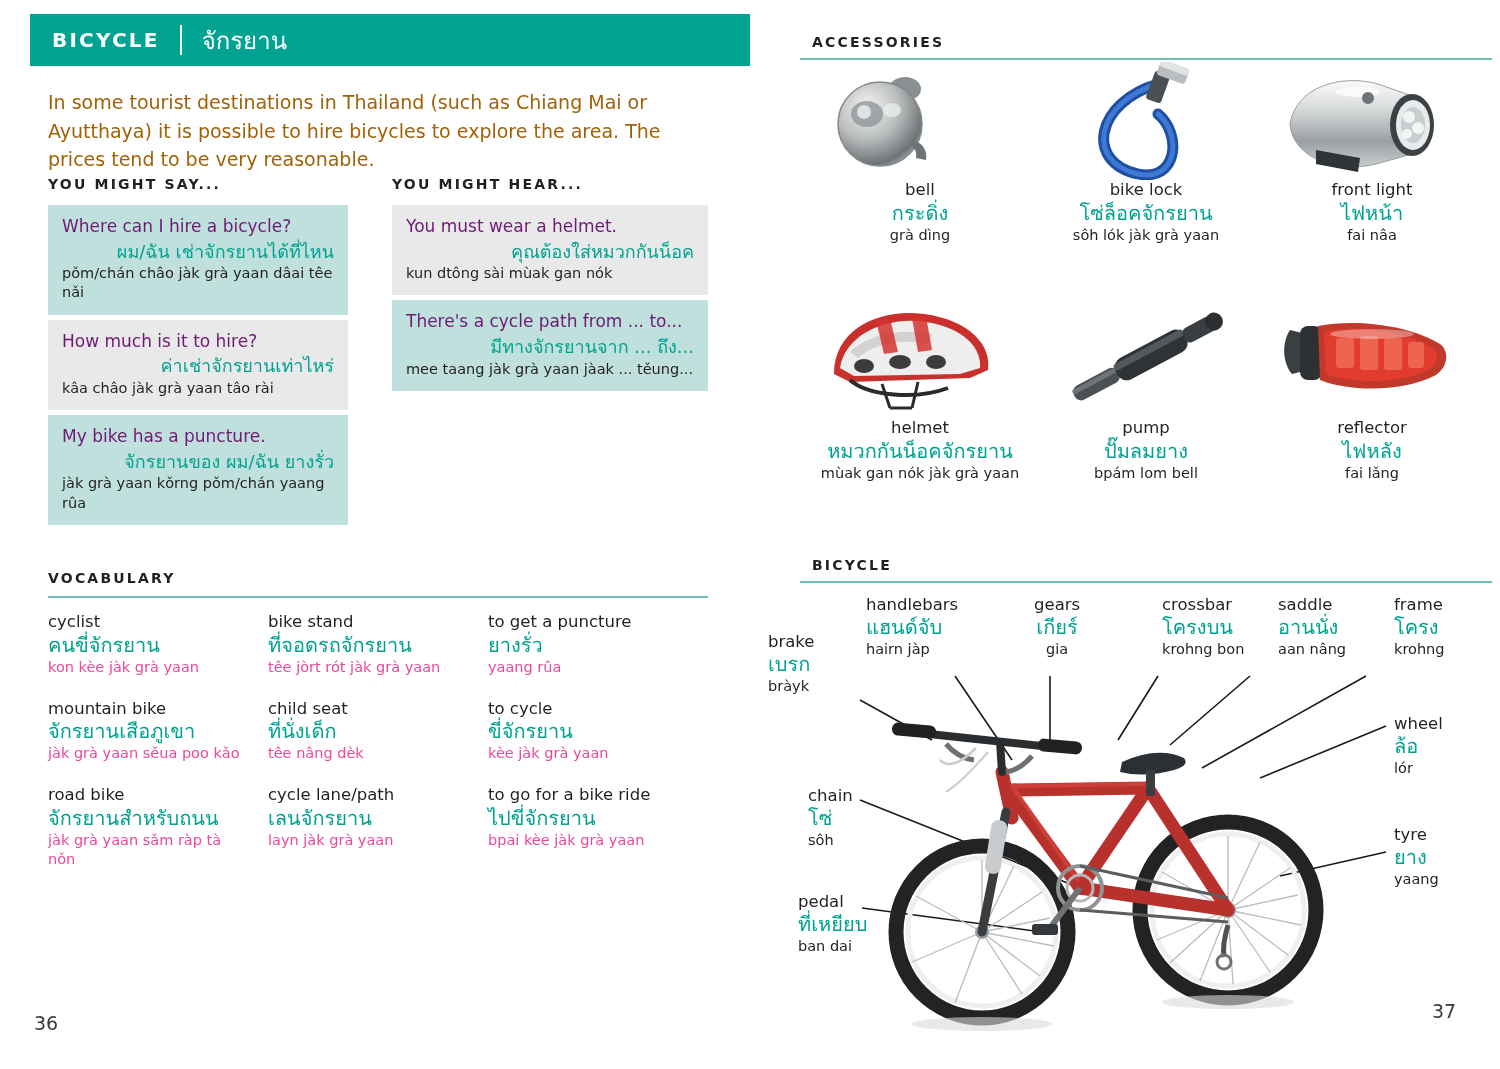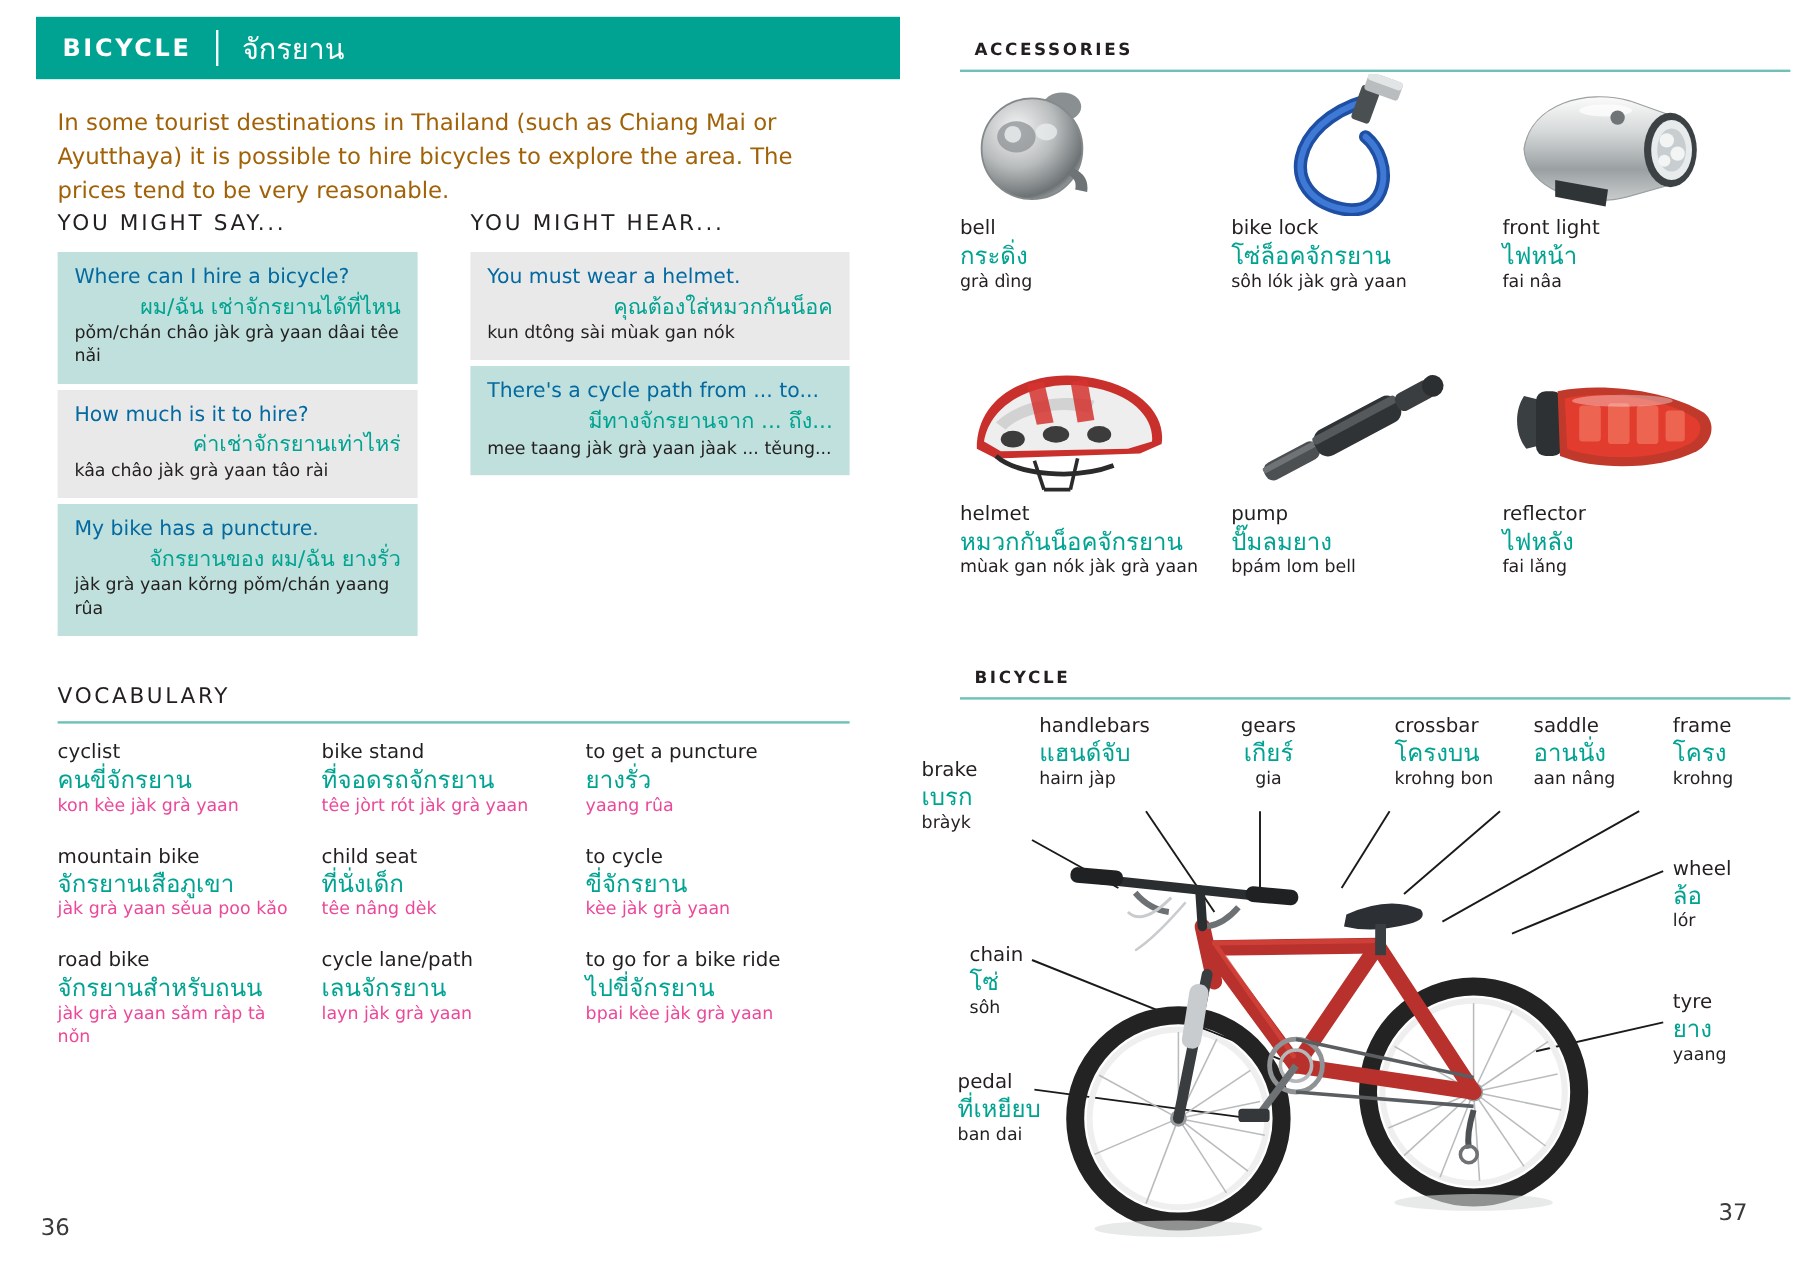--- a/index.html
+++ b/index.html
@@ -57,22 +57,22 @@
   }
   .intro {
     position: absolute;
     left: 48px; top: 88px;
     width: 660px;
     font-size: 19px;
     line-height: 1.5;
     color: #a16207;
   }
   .sec-head {
-    font-size: 18px;
-    font-weight: normal;
+    font-size: 14px;
+    font-weight: bold;
     letter-spacing: 2.2px;
     color: #231f20;
   }
   .col-say {
     position: absolute;
     left: 48px; top: 176px;
     width: 300px;
   }
   .col-hear {
     position: absolute;
@@ -83,21 +83,21 @@
   .phrase {
     padding: 11px 14px 12px 14px;
     margin-bottom: 5px;
     box-sizing: border-box;
   }
   .phrase.teal { background: #bfe0dc; }
   .phrase.grey { background: #e9e9ea; }
   .phrase .en {
     font-size: 17px;
     line-height: 1.28;
-    color: #0369a1;
+    color: #701a75;
     margin-bottom: 2px;
   }
   .phrase .th {
     font-size: 18px;
     line-height: 1.3;
     color: #00a391;
     margin-bottom: 1px;
     text-align: right;
   }
   .phrase .rom {
@@ -159,22 +159,23 @@
     letter-spacing: 2.2px;
     color: #231f20;
   }
   .rp-rule {
     position: absolute;
     height: 2px;
     background: #6fc1b7;
   }
   .acc-grid {
     position: absolute;
-    left: 50px; top: 62px;
+    left: 66px; top: 62px;
     width: 680px;
+    text-align: center;
   }
   .acc-row {
     display: flex;
   }
   .acc-cell {
     width: 226px;
     box-sizing: border-box;
     padding-right: 18px;
   }
   .acc-img {

